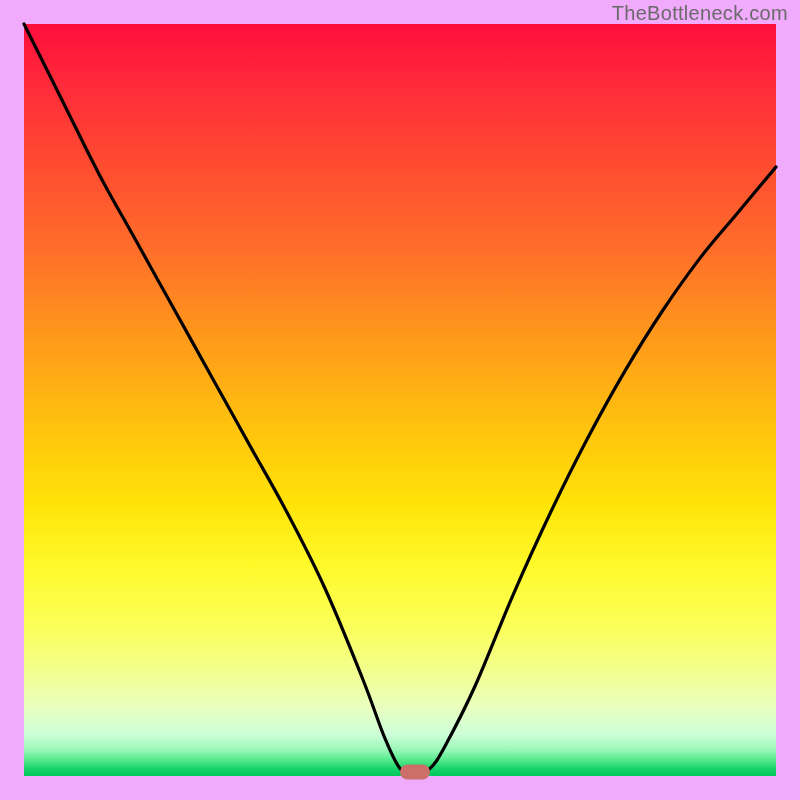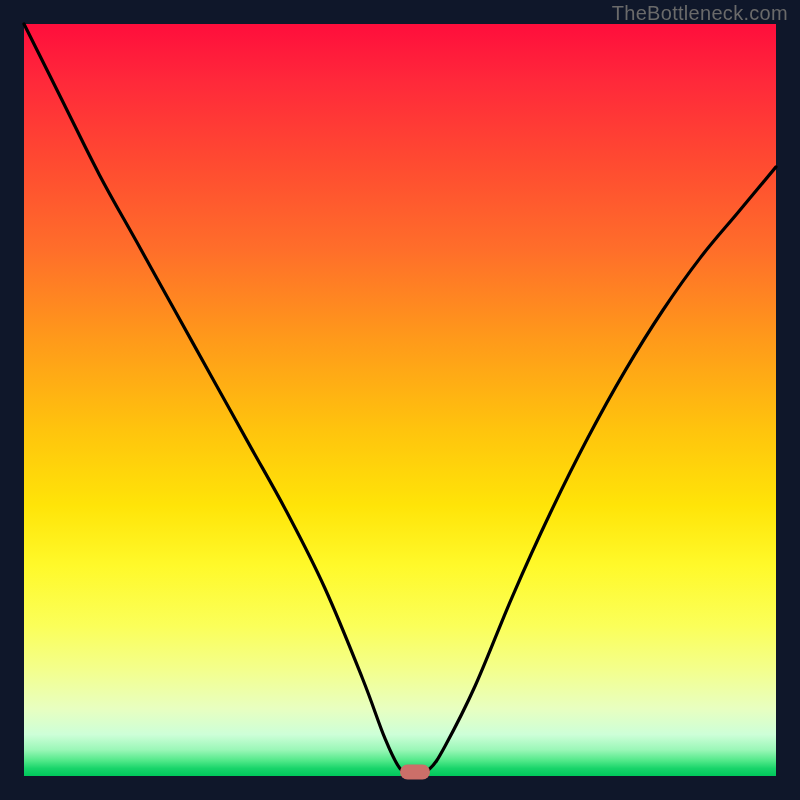--- a/index.html
+++ b/index.html
@@ -10,21 +10,21 @@
     background: #000;
     overflow: hidden;
     font-family: Arial, Helvetica, sans-serif;
   }
   .frame {
     position: absolute;
     left: 0;
     top: 0;
     width: 800px;
     height: 800px;
-    background: #0f172a;
+    background: #f0abfc;
   }
   .plot-area {
     position: absolute;
     left: 24px;
     top: 24px;
     width: 752px;
     height: 752px;
     background: linear-gradient(to bottom,
       #ff0e3c 0%,
       #ff2a3a 8%,

